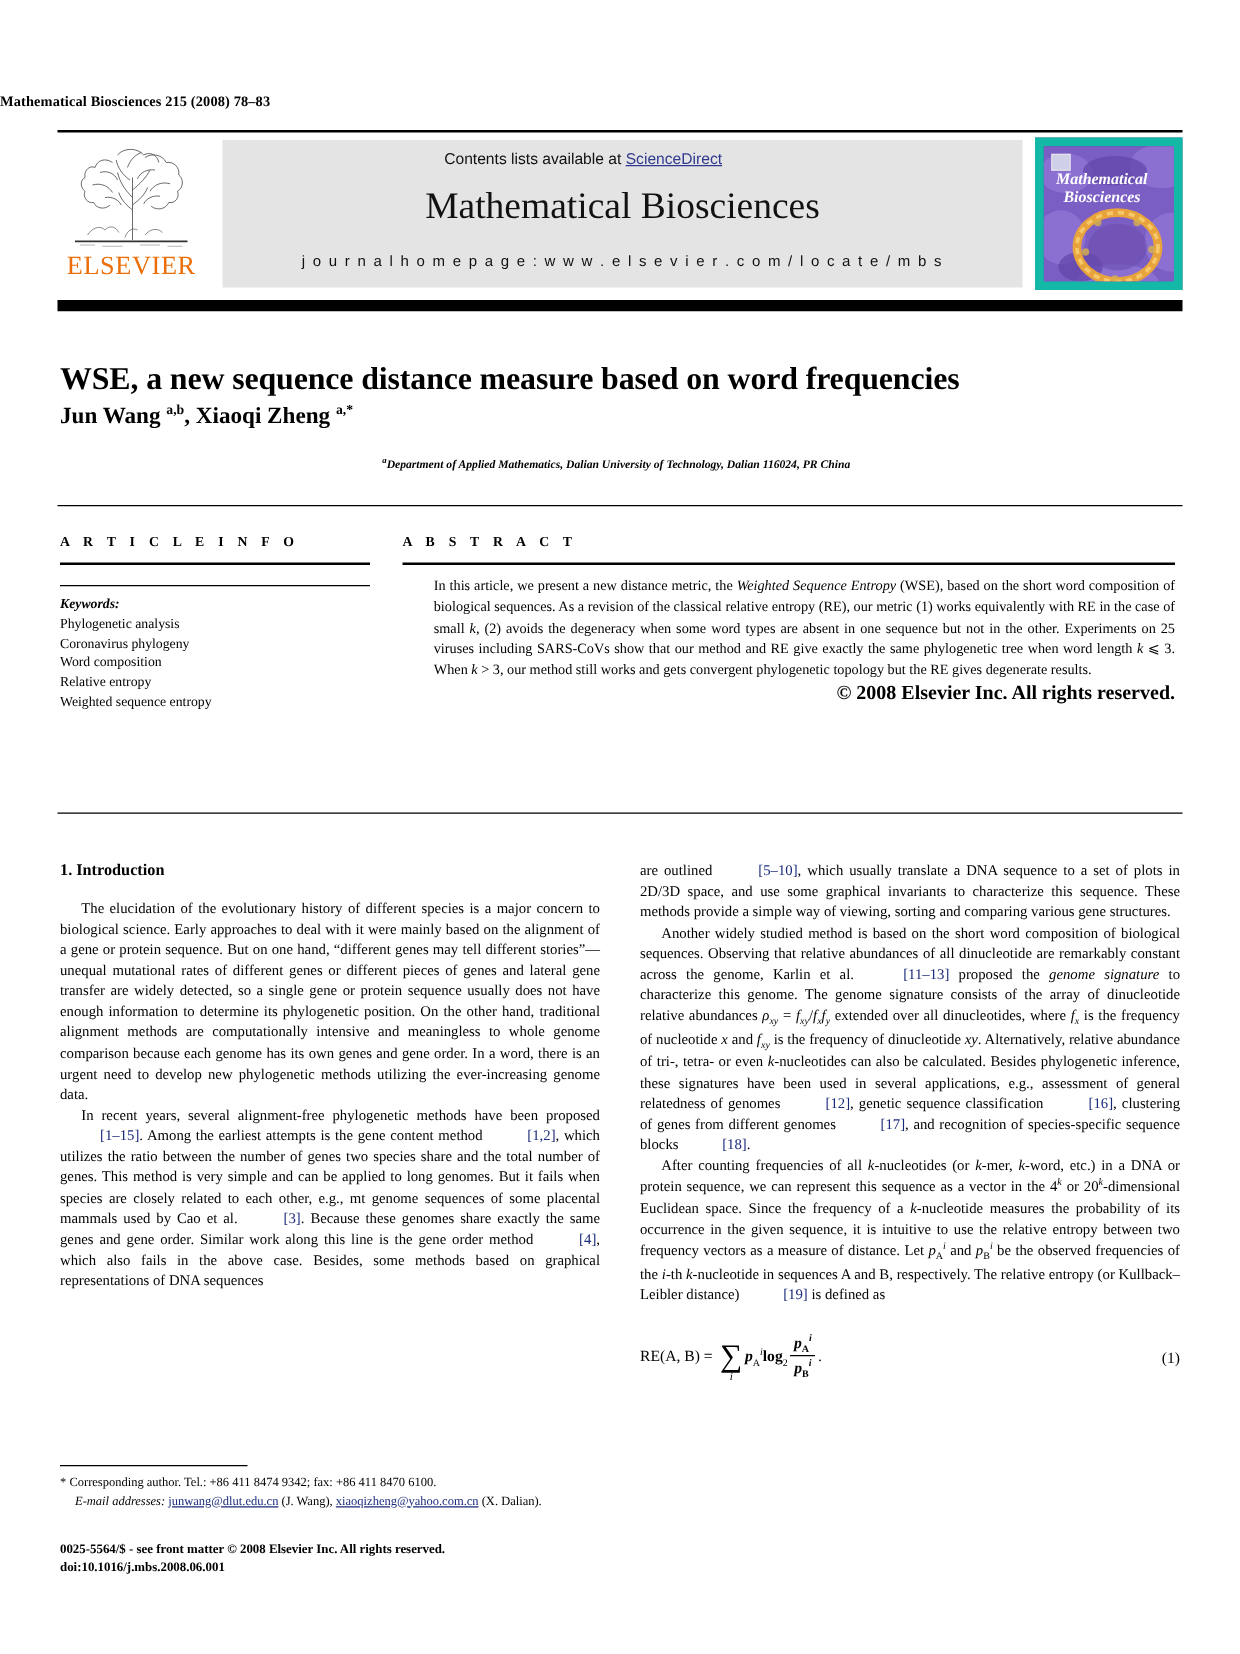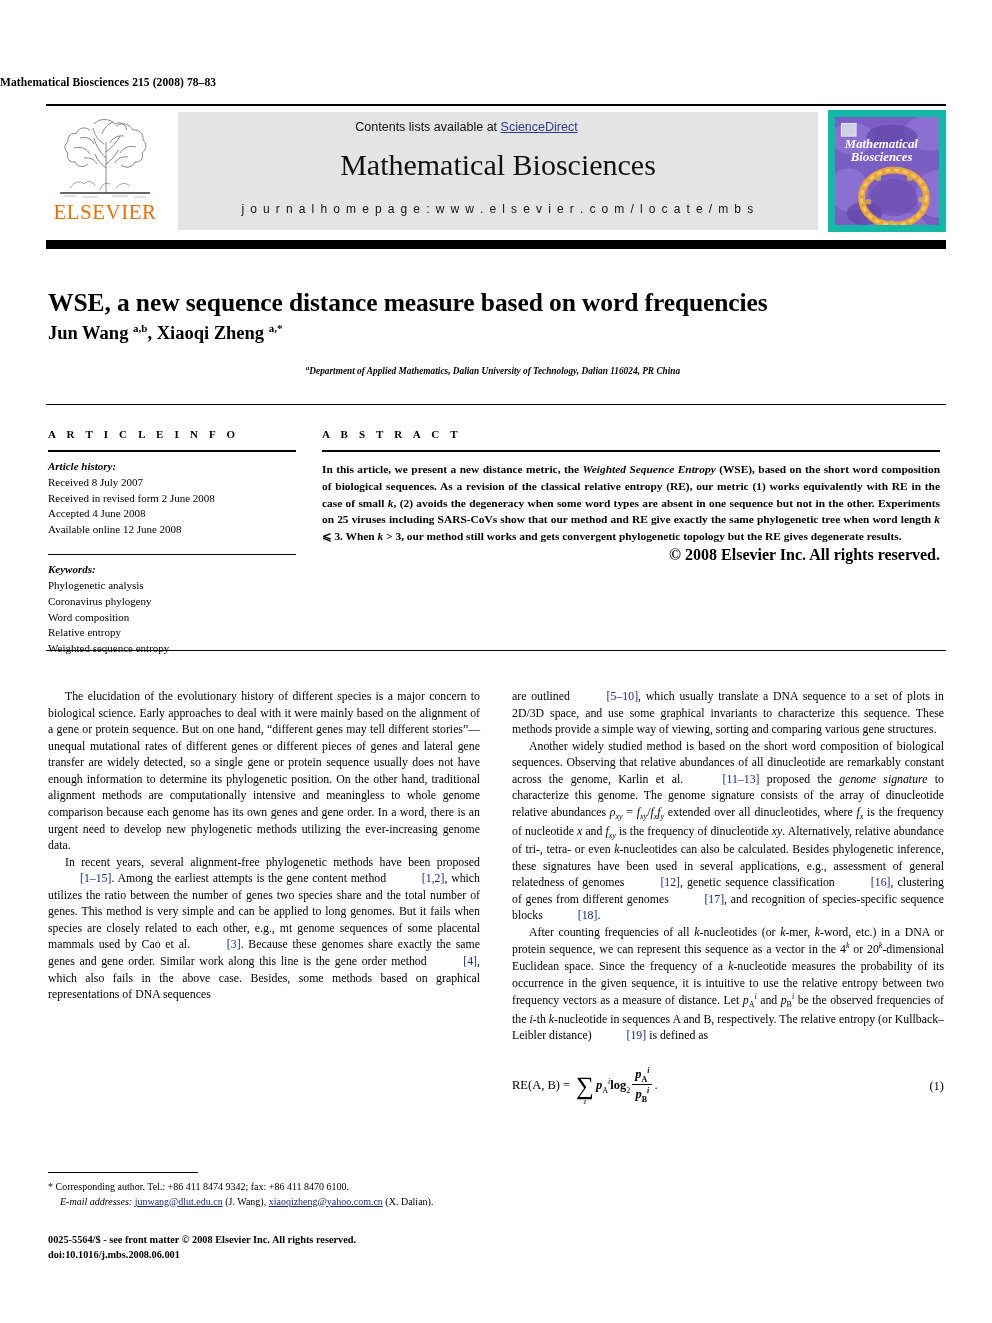--- a/index.html
+++ b/index.html
@@ -203,21 +203,22 @@
     width: 100%;
     height: 1px;
     background: #000;
     margin-top: 16px;
   }
   .abstract-text {
     margin-top: 9px;
     font-size: 11.4px;
     line-height: 1.475;
     text-align: justify;
-    font-weight: bold;
+    font-weight: normal;
+    margin-left: 25px;
   }
   .copyright-line {
     margin-top: 1px;
     font-size: 16px;
     text-align: right;
     font-weight: bold;
   }
   .rule-after-abs {
     position: absolute;
     left: 46px; top: 650px;
@@ -426,27 +427,20 @@
 
   <div class="affil">
     <div><sup>a</sup><span>Department of Applied Mathematics, Dalian University of Technology, Dalian 116024, PR China</span></div>
   </div>
 
   <div class="rule-after-affil"></div>
 
   <div class="info-col">
     <div class="sec-caps">A R T I C L E  I N F O</div>
     <div class="thin-rule"></div>
-    <div class="info-block">
-      <div class="lbl">Article history:</div>
-      <div>Received 8 July 2007</div>
-      <div>Received in revised form 2 June 2008</div>
-      <div>Accepted 4 June 2008</div>
-      <div>Available online 12 June 2008</div>
-    </div>
     <div class="kw-rule"></div>
     <div class="info-block">
       <div class="lbl">Keywords:</div>
       <div>Phylogenetic analysis</div>
       <div>Coronavirus phylogeny</div>
       <div>Word composition</div>
       <div>Relative entropy</div>
       <div>Weighted sequence entropy</div>
     </div>
   </div>
@@ -456,20 +450,21 @@
     <div class="thin-rule"></div>
     <div class="abstract-text"><span>In this article, we present a new distance metric, the </span><span style="font-style: italic;">Weighted Sequence Entropy</span><span> (WSE), based on the short word composition of biological sequences. As a revision of the classical relative entropy (RE), our metric (1) works equivalently with RE in the case of small </span><span style="font-style: italic;">k</span><span>, (2) avoids the degeneracy when some word types are absent in one sequence but not in the other. Experiments on 25 viruses including SARS-CoVs show that our method and RE give exactly the same phylogenetic tree when word length </span><span style="font-style: italic;">k</span><span> ⩽ 3. When </span><span style="font-style: italic;">k</span><span> &gt; 3, our method still works and gets convergent phylogenetic topology but the RE gives degenerate results.</span></div>
     <div class="copyright-line">© 2008 Elsevier Inc. All rights reserved.</div>
   </div>
 
   <div class="rule-after-abs"></div>
 
   <div class="body-cols">
 
     <div class="col col-left">
+      <div class="h2">1. Introduction</div>
       <p class="body">The elucidation of the evolutionary history of different species is a major concern to biological science. Early approaches to deal with it were mainly based on the alignment of a gene or protein sequence. But on one hand, “different genes may tell different stories”—unequal mutational rates of different genes or different pieces of genes and lateral gene transfer are widely detected, so a single gene or protein sequence usually does not have enough information to determine its phylogenetic position. On the other hand, traditional alignment methods are computationally intensive and meaningless to whole genome comparison because each genome has its own genes and gene order. In a word, there is an urgent need to develop new phylogenetic methods utilizing the ever-increasing genome data.</p>
       <p class="body">
         <span>In recent years, several alignment-free phylogenetic methods have been proposed </span><span class="ref">[1–15]</span><span>. Among the earliest attempts is the gene content method </span><span class="ref">[1,2]</span><span>, which utilizes the ratio between the number of genes two species share and the total number of genes. This method is very simple and can be applied to long genomes. But it fails when species are closely related to each other, e.g., mt genome sequences of some placental mammals used by Cao et al. </span><span class="ref">[3]</span><span>. Because these genomes share exactly the same genes and gene order. Similar work along this line is the gene order method </span><span class="ref">[4]</span><span>, which also fails in the above case. Besides, some methods based on graphical representations of DNA sequences</span>
       </p>
     </div>
 
     <div class="col col-right">
       <p class="body noind">
         <span>are outlined </span><span class="ref">[5–10]</span><span>, which usually translate a DNA sequence to a set of plots in 2D/3D space, and use some graphical invariants to characterize this sequence. These methods provide a simple way of viewing, sorting and comparing various gene structures.</span>
       </p>

